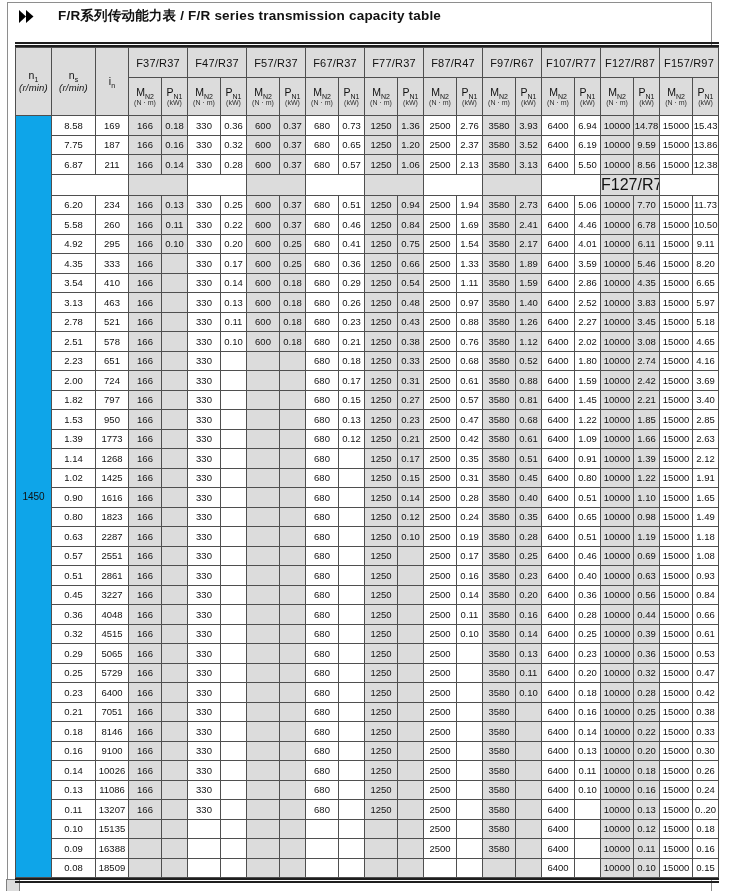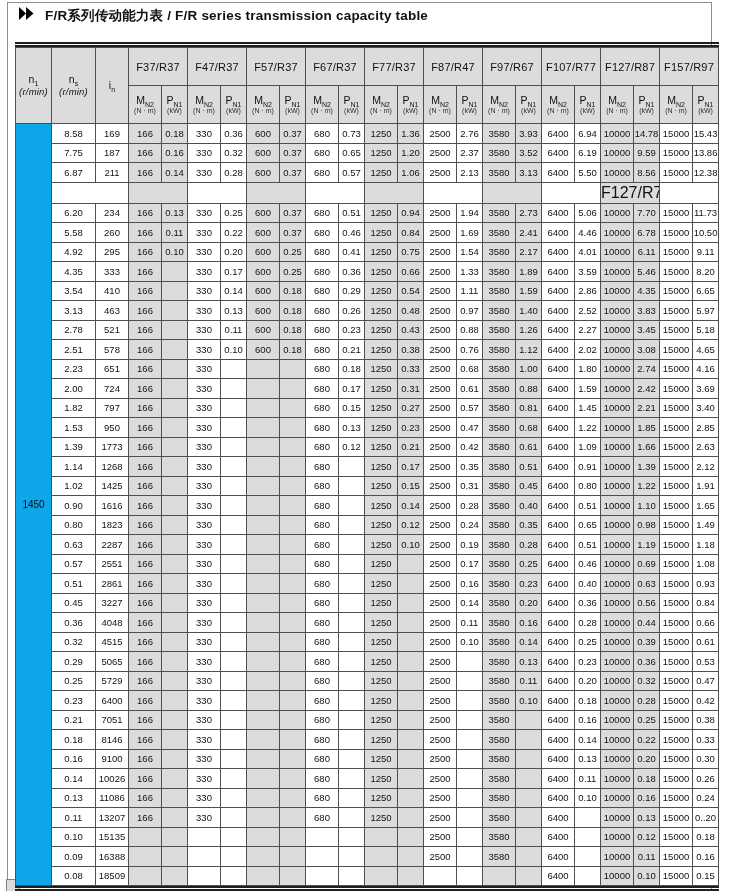--- a/index.html
+++ b/index.html
@@ -13,38 +13,38 @@
   }
   .frame {
     position: absolute;
     left: 7px; top: 2px;
     width: 705px; height: 898px;
     border: 1px solid #8e8e8e;
   }
   .title-row {
     position: absolute;
     left: 19px; top: 7px;
-    display: flex; gap: 11px;
+    display: flex; align-items: center; gap: 24px;
     z-index: 3;
   }
   .title { font-size: 13.5px; font-weight: bold; letter-spacing: .2px; white-space: nowrap; }
   .title-icon { width: 15px; height: 13px; display: block; }
 
   .table-wrap { position: absolute; left: 15px; top: 42px; width: 704px; z-index: 2; }
   .dbl { height: 5px; border-top: 2px solid #1f1f1f; border-bottom: 2px solid #1f1f1f; }
 
   table { border-collapse: collapse; table-layout: fixed; width: 704px; background: #fff; }
   th, td {
     border: 1px solid #4f4f4f;
     text-align: center; vertical-align: middle;
     overflow: hidden; white-space: nowrap;
     padding: 0;
   }
   thead th { background: #dcdcdc; font-weight: normal; }
-  .group-row th { height: 38px; font-size: 11px; letter-spacing: .2px; }
+  .group-row th { height: 30px; font-size: 11px; letter-spacing: .2px; }
   .sub-row th { height: 38px; font-size: 10.5px; line-height: 1.2; }
   th.corner { font-size: 10.5px; line-height: 1.25; }
   sub { font-size: 7px; line-height: 0; }
   .unit { display: block; font-size: 7px; color: #2e2e2e; letter-spacing: 0; }
   .corner .cunit { display: block; font-size: 9.5px; font-style: italic; }
 
   tbody td { height: 19.5px; font-size: 9.5px; background: #fff; }
   tbody td.shade { background: #dcdcdc; }
   tbody tr.sep-row td { height: 21px; font-size: 16px; }
   td.n1-cell { font-size: 10px; background: #0ea5e9; }
@@ -426,21 +426,21 @@
           <td></td>
           <td class="shade"></td>
           <td class="shade"></td>
           <td>680</td>
           <td>0.18</td>
           <td class="shade">1250</td>
           <td class="shade">0.33</td>
           <td>2500</td>
           <td>0.68</td>
           <td class="shade">3580</td>
-          <td class="shade">1.00</td>
+          <td class="shade">0.52</td>
           <td>6400</td>
           <td>1.80</td>
           <td class="shade">10000</td>
           <td class="shade">2.74</td>
           <td>15000</td>
           <td>4.16</td>
         </tr>
         <tr>
           <td>2.00</td>
           <td>724</td>

